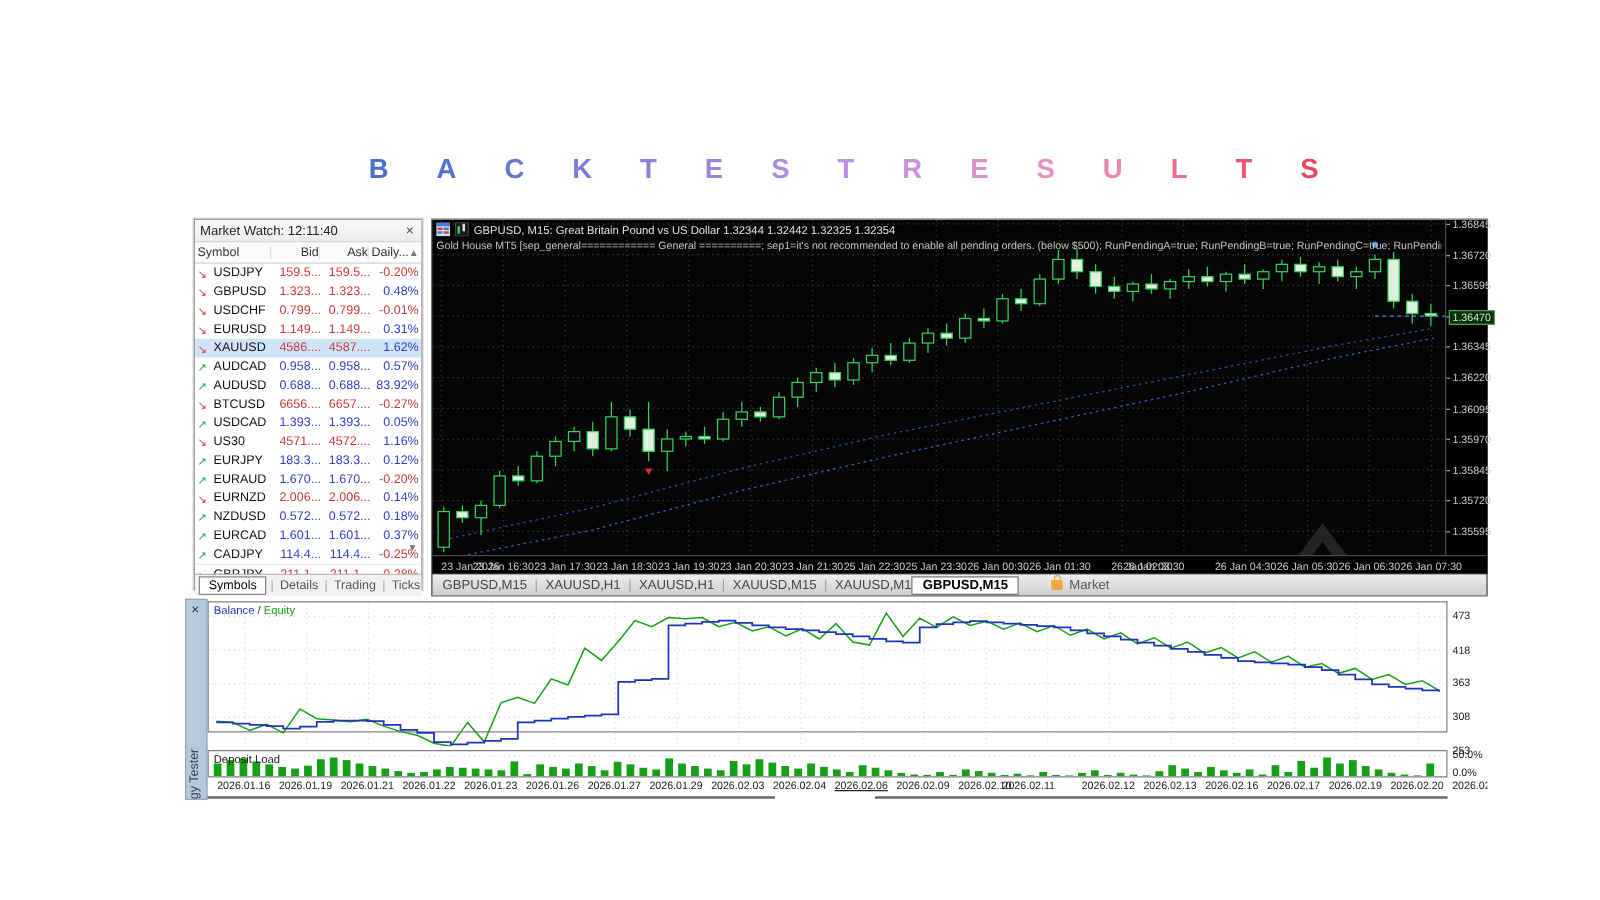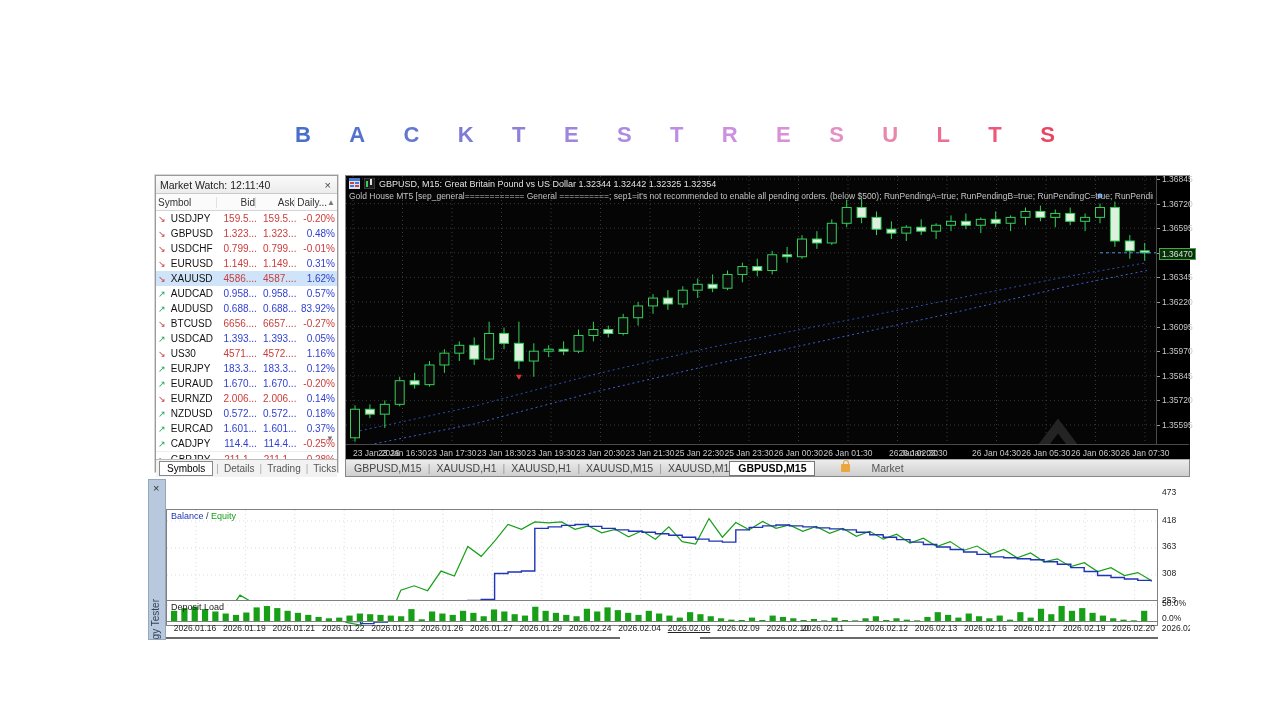--- a/index.html
+++ b/index.html
@@ -43,30 +43,30 @@
   #priceAxis{left:810px;top:0;width:33px;height:283px;background:#000;border-left:1px solid #4a4a4a}
   .pa-lab{position:absolute;left:5px;font-size:8.5px;color:#c8c8c8;white-space:nowrap}
   .pa-tick{position:absolute;left:0;width:3px;border-top:1px solid #9a9a9a}
   .pa-cur{background:#0e2c0e;border:1px solid #43a843;color:#c6f0c6;padding:0 2px;margin-left:-3px}
   #timeAxis{left:0;top:268px;width:843px;height:15px;background:#000;border-top:1px solid #4a4a4a}
   .ta-lab{position:absolute;top:3px;font-size:8.5px;color:#c8c8c8;white-space:nowrap}
   #chartTabs{left:0;top:283px;width:843px;height:17px;background:linear-gradient(#ececec,#cfcfcf);
              border-top:1px solid #aaa;display:flex;align-items:center;font-size:10.5px;color:#444;padding-left:8px;box-sizing:border-box}
   .ct-sep{color:#999;margin:0 6px}
   .ct-active{background:#fdfdfd;border:1px solid #777;padding:0 8px;color:#000;font-weight:bold;height:13px;display:flex;align-items:center}
-  .ct-market{display:flex;align-items:center;gap:21px;margin-left:26px;color:#555}
+  .ct-market{display:flex;align-items:center;gap:5px;margin-left:26px;color:#555}
   .lock{width:9px;height:8px;background:#eaa640;border-radius:1px;position:relative;display:inline-block}
   .lock:before{content:"";position:absolute;left:1.5px;top:-4px;width:4px;height:4px;border:1.5px solid #eaa640;border-bottom:none;border-radius:3px 3px 0 0}
 
   
   #strip{left:148px;top:479px;width:18px;height:161px;background:#b8c9dd;border:1px solid #93a7bd;box-sizing:border-box;overflow:hidden}
   .strip-close{position:absolute;top:2px;left:4px;font-size:11px;color:#333}
   .strip-label{position:absolute;left:1px;bottom:-27px;writing-mode:vertical-rl;transform:rotate(180deg);
                font-size:10px;color:#33435a;white-space:nowrap}
-  #balPlot{left:166px;top:509px;width:992px;height:117px;background:#fff;border:1px solid #808080;box-sizing:border-box}
+  #balPlot{left:166px;top:481px;width:992px;height:105px;background:#fff;border:1px solid #808080;box-sizing:border-box}
   .bal-legend{position:absolute;left:4px;top:1px;font-size:9px}
   #depPlot{left:166px;top:600px;width:992px;height:22px;background:#fff;border:1px solid #808080;box-sizing:border-box}
   .dep-label{position:absolute;left:4px;top:1px;font-size:9px;color:#222}
   #balAxis{left:1160px;top:481px;width:30px;height:160px}
   .bx-lab{position:absolute;left:2px;font-size:8.5px;color:#222;white-space:nowrap}
   #dateAxis{left:166px;top:622px;width:1024px;height:14px;overflow:hidden}
   .da-lab{position:absolute;top:1px;font-size:8.5px;color:#222;white-space:nowrap;transform:translateX(-50%)}
   .bottom-line{height:2px;background:#6a6a6a;top:637px}
 </style>
 </head>
@@ -620,21 +620,21 @@
   </div>
 <div id="dateAxis" class="abs">
     <div class="da-lab" style="left: 29px;">2026.01.16</div>
     <div class="da-lab" style="left: 78.4px;">2026.01.19</div>
     <div class="da-lab" style="left: 127.8px;">2026.01.21</div>
     <div class="da-lab" style="left: 177.2px;">2026.01.22</div>
     <div class="da-lab" style="left: 226.6px;">2026.01.23</div>
     <div class="da-lab" style="left: 276px;">2026.01.26</div>
     <div class="da-lab" style="left: 325.4px;">2026.01.27</div>
     <div class="da-lab" style="left: 374.8px;">2026.01.29</div>
-    <div class="da-lab" style="left: 424.2px;">2026.02.24</div>
+    <div class="da-lab" style="left: 424.2px;">2026.02.03</div>
     <div class="da-lab" style="left: 473.6px;">2026.02.04</div>
     <div class="da-lab" style="left: 523px; text-decoration: underline;">2026.02.06</div>
     <div class="da-lab" style="left: 572.4px;">2026.02.09</div>
     <div class="da-lab" style="left: 621.8px;">2026.02.10</div>
     <div class="da-lab" style="left: 657px;">2026.02.11</div>
     <div class="da-lab" style="left: 720.6px;">2026.02.12</div>
     <div class="da-lab" style="left: 770px;">2026.02.13</div>
     <div class="da-lab" style="left: 819.4px;">2026.02.16</div>
     <div class="da-lab" style="left: 868.8px;">2026.02.17</div>
     <div class="da-lab" style="left: 918.2px;">2026.02.19</div>

